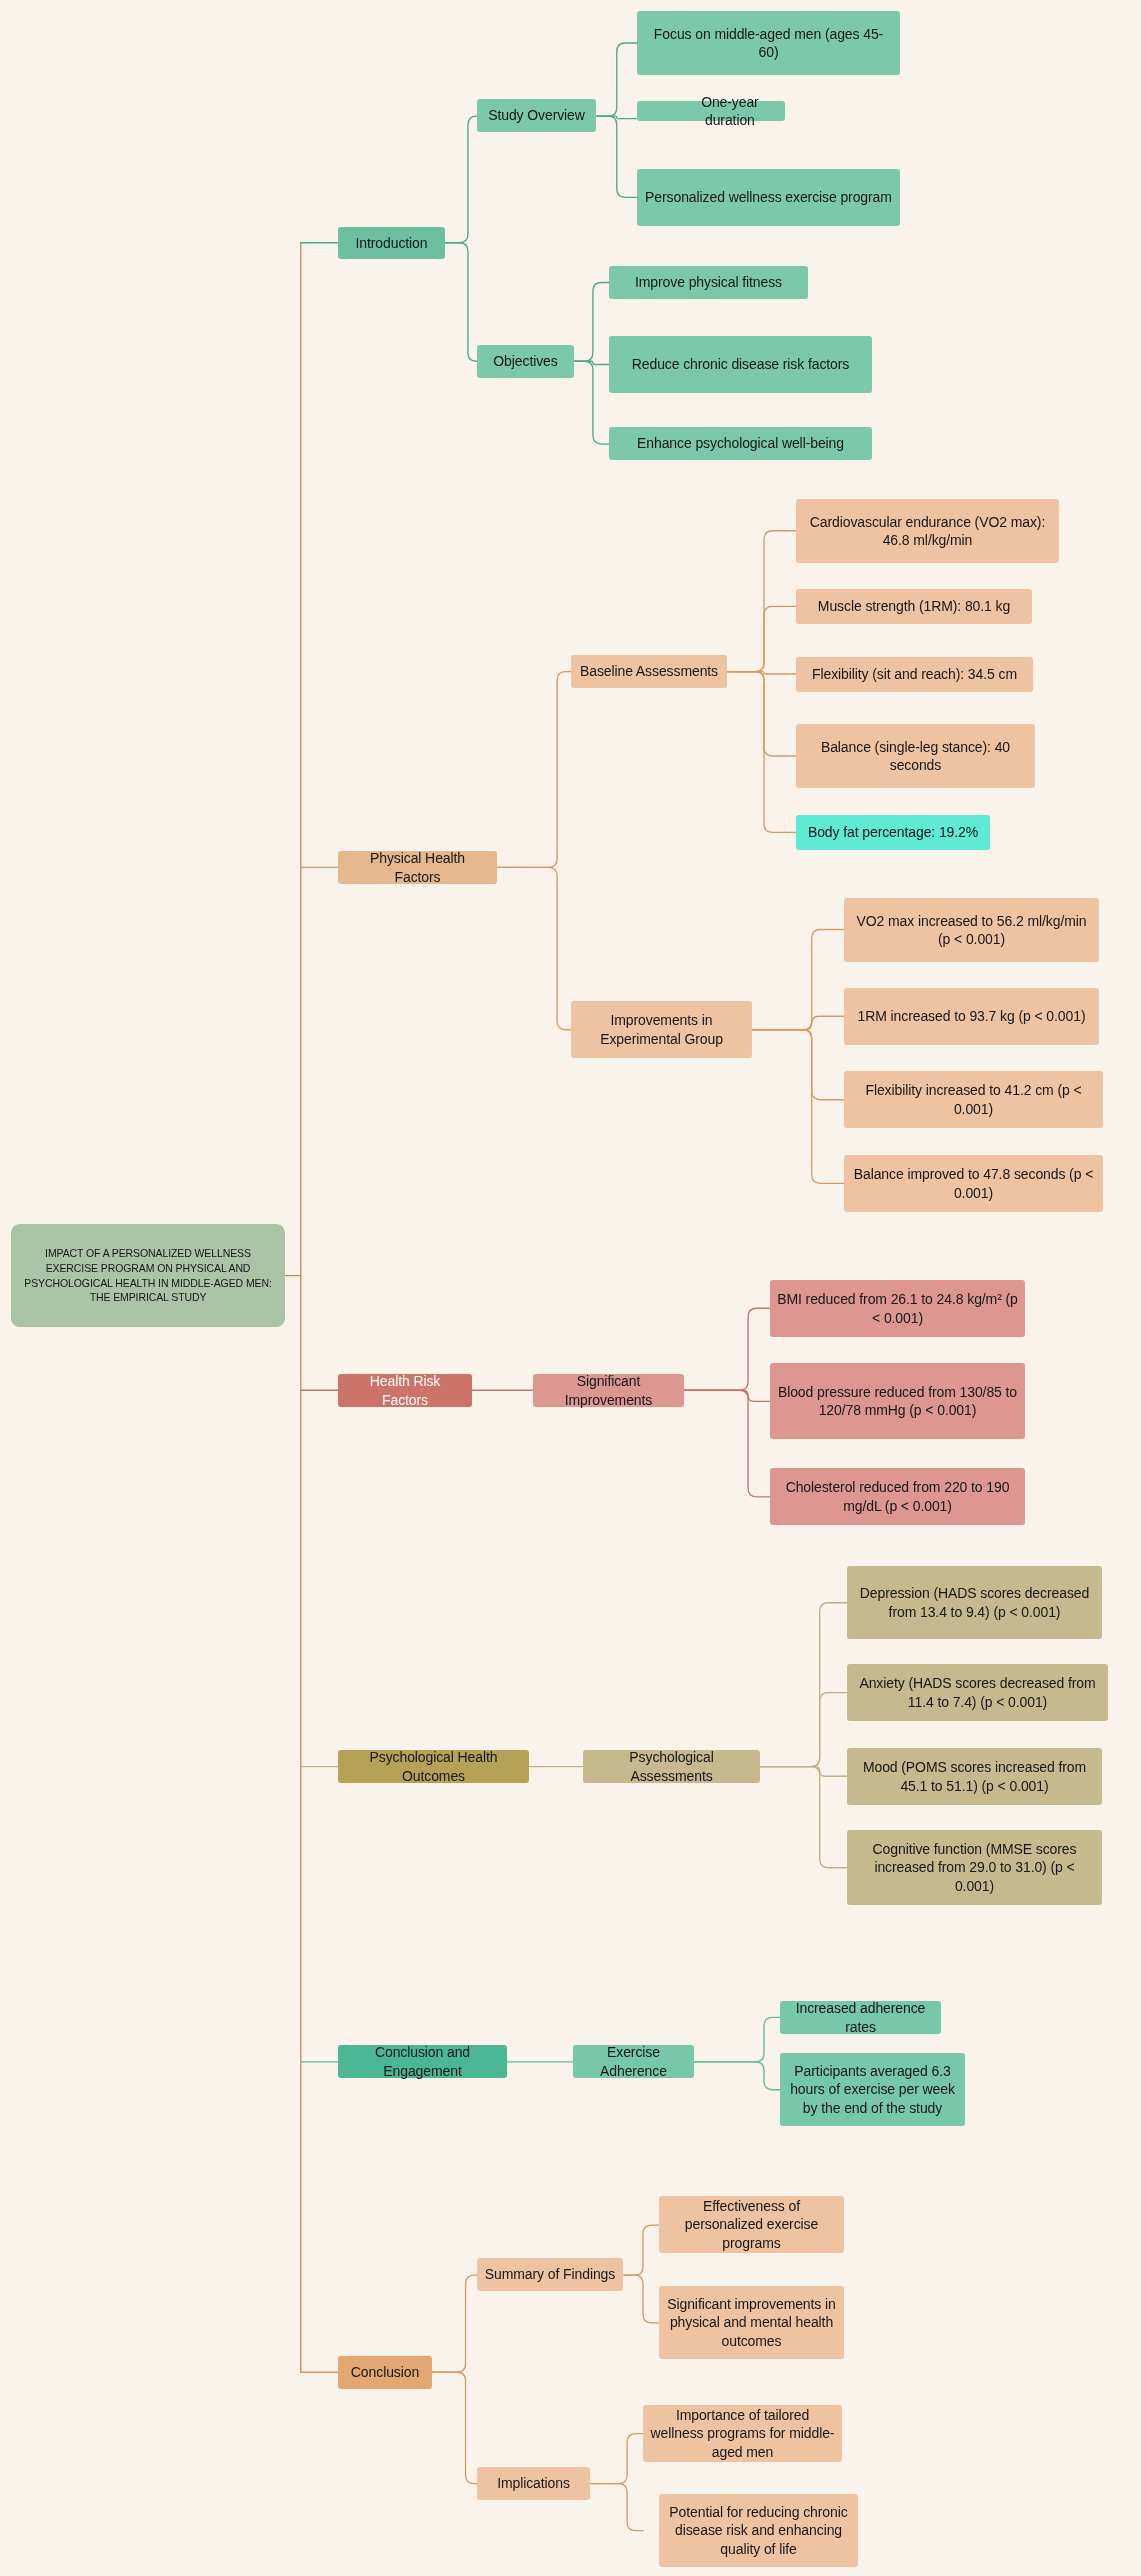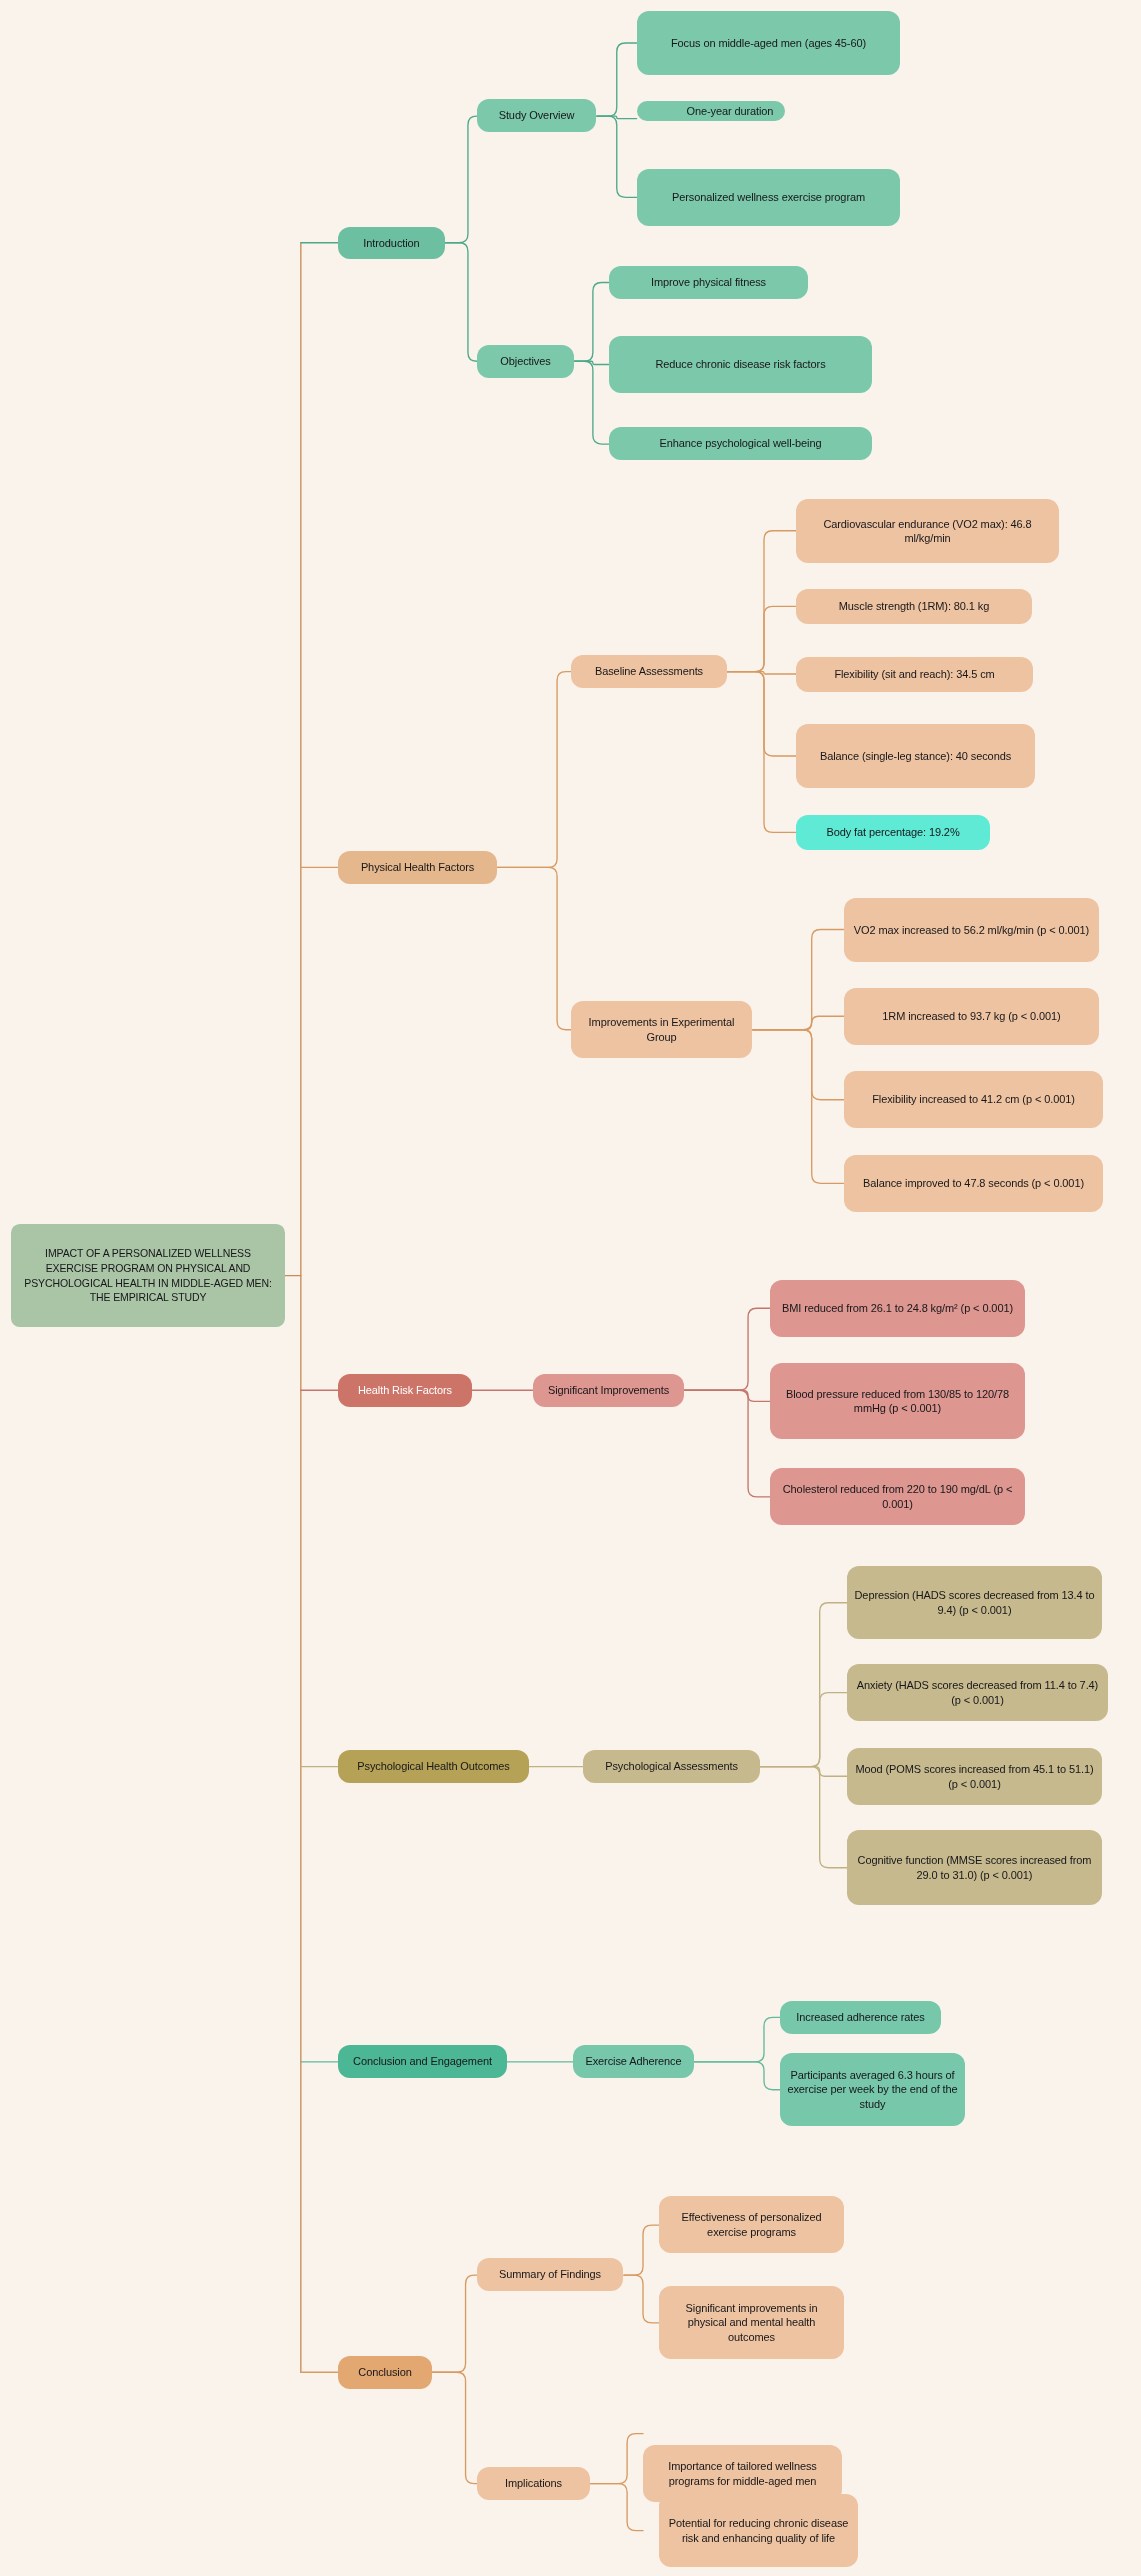--- a/index.html
+++ b/index.html
@@ -22,25 +22,25 @@
     height: 2576px;
     pointer-events: none;
   }
   .node {
     position: absolute;
     box-sizing: border-box;
     display: flex;
     align-items: center;
     justify-content: center;
     text-align: center;
-    border-radius: 12px;
+    border-radius: 3px;
     color: #17171a;
     line-height: 1.30;
     padding: 4.8px 7.2px;
-    font-size: 11px;
+    font-size: 14px;
     letter-spacing: -0.1px;
     white-space: normal;
   }
   .node.root {
     border-radius: 8.8px;
     font-size: 10.5px;
     line-height: 1.42;
     padding: 8px 9.5px;
   }
   .node.white-text { color: #ffffff; }
@@ -131,16 +131,16 @@
     <div class="node" style="left: 847px; top: 1830px; width: 255px; height: 75px; background: rgb(198, 185, 142);">Cognitive function (MMSE scores increased from 29.0 to 31.0) (p &lt; 0.001)</div>
     <div class="node" style="left: 338px; top: 2045px; width: 169px; height: 33px; background: rgb(76, 183, 149);">Conclusion and Engagement</div>
     <div class="node" style="left: 573px; top: 2045px; width: 121px; height: 33px; background: rgb(119, 199, 171);">Exercise Adherence</div>
     <div class="node" style="left: 780px; top: 2001px; width: 161px; height: 33px; background: rgb(119, 199, 171);">Increased adherence rates</div>
     <div class="node" style="left: 780px; top: 2053px; width: 185px; height: 73px; background: rgb(119, 199, 171);">Participants averaged 6.3 hours of exercise per week by the end of the study</div>
     <div class="node" style="left: 338px; top: 2356px; width: 94px; height: 33px; background: rgb(227, 167, 114);">Conclusion</div>
     <div class="node" style="left: 477px; top: 2258px; width: 146px; height: 33px; background: rgb(238, 195, 161);">Summary of Findings</div>
     <div class="node" style="left: 659px; top: 2196px; width: 185px; height: 57px; background: rgb(238, 195, 161);">Effectiveness of personalized exercise programs</div>
     <div class="node" style="left: 659px; top: 2286px; width: 185px; height: 73px; background: rgb(238, 195, 161);">Significant improvements in physical and mental health outcomes</div>
     <div class="node" style="left: 477px; top: 2467px; width: 113px; height: 33px; background: rgb(238, 195, 161);">Implications</div>
-    <div class="node" style="left: 643px; top: 2405px; width: 199px; height: 57px; background: rgb(238, 195, 161); margin-top: 40px;">Importance of tailored wellness programs for middle-aged men</div>
+    <div class="node" style="left: 643px; top: 2405px; width: 199px; height: 57px; background: rgb(238, 195, 161);">Importance of tailored wellness programs for middle-aged men</div>
     <div class="node" style="left: 643px; top: 2494px; width: 199px; height: 73px; background: rgb(238, 195, 161); margin-left: 16px;">Potential for reducing chronic disease risk and enhancing quality of life</div>
   </div>
 
 
 </body></html>

